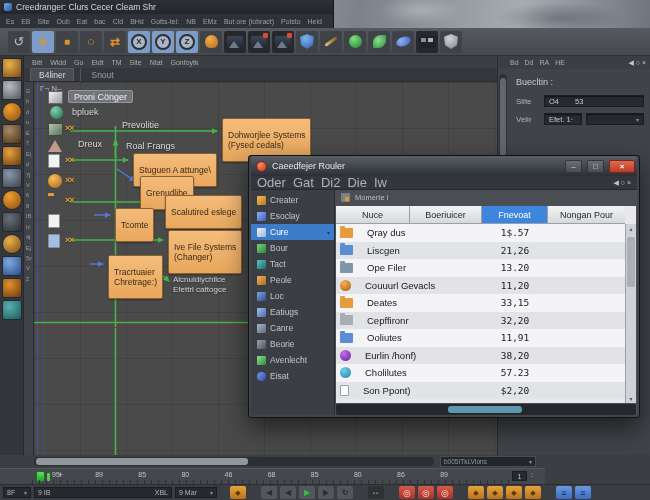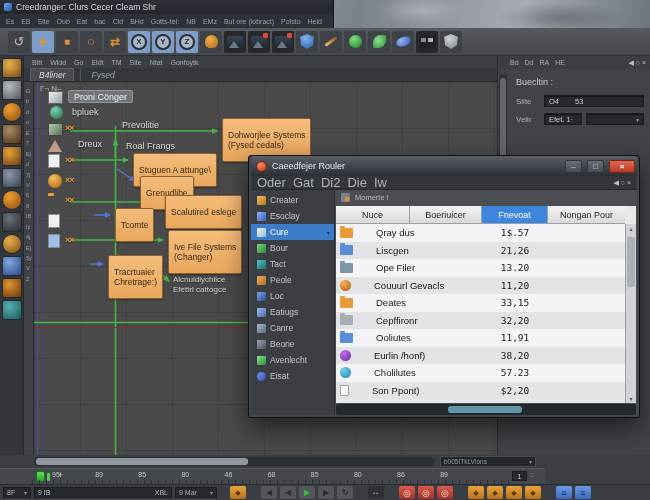--- a/index.html
+++ b/index.html
@@ -72,21 +72,21 @@
   .glyphstrip{position:absolute;left:24px;top:82px;width:10px;height:373px;background:#3f4246;border-right:1px solid #2c2f33;
     font-size:5.5px;line-height:1.9;color:#9aa0a6;padding:4px 1px 0 2px;overflow:hidden;word-break:break-all;}
 
   
   .menubar2{position:absolute;left:24px;top:56px;width:473px;height:12px;background:#3b3e42;display:flex;align-items:center;
     gap:8px;padding:0 8px;}
   .mi2{font-size:7px;color:#a9aeb4;white-space:nowrap;}
   .tabsrow{position:absolute;left:24px;top:68px;width:473px;height:14px;background:#34373b;border-bottom:1px solid #2a2c30;
     display:flex;align-items:center;padding-left:6px;}
   .tab{font-size:8.5px;color:#d6dade;background:#494d52;border:1px solid #5a5e63;border-bottom:none;padding:0 8px;height:13px;
-    display:flex;align-items:center;font-style:italic;}
+    display:flex;align-items:center;}
   .tab.inactive{background:none;border:none;border-left:1px solid #53575c;color:#9aa0a6;margin-left:6px;padding-left:10px;}
 
   
   .canvas{position:absolute;left:34px;top:82px;width:463px;height:373px;background:#4a4a4a;overflow:hidden;
     background-image:linear-gradient(rgba(0,0,0,.10) 1px,transparent 1px),linear-gradient(90deg,rgba(0,0,0,.10) 1px,transparent 1px);
     background-size:46px 46px;}
   .wires{position:absolute;left:0;top:0;}
   .cglyphs{position:absolute;left:6px;top:2px;font-size:8px;color:#b9bdc3;}
   .ctext{position:absolute;font-size:9px;color:#dadada;text-shadow:0 1px 1px rgba(0,0,0,.45);white-space:nowrap;}
   .rootlab{position:absolute;background:#71757a;border:1px solid #93979c;border-radius:2px;color:#eceef0;font-size:9px;
@@ -205,21 +205,21 @@
   .ct-label{font-size:7.5px;color:#b7bcc2;}
   .tablewrap{flex:1;margin:1px 1px 0;background:#e8e8ea;position:relative;padding-right:11px;overflow:hidden;}
   .thead{height:18px;display:flex;}
   .th{border-right:1px solid #9aa0a6;border-bottom:1px solid #9aa0a6;background:linear-gradient(#f4f4f4,#d6d8da);
     color:#26282c;font-size:9px;display:flex;align-items:center;justify-content:center;}
   .th.w0{width:74px;}.th.w1{width:72px;}.th.w2{width:66px;}.th.w3{flex:1;border-right:none;}
   .th.active{background:#3e86dd;color:#fff;}
   .trow{height:17.5px;display:flex;align-items:center;}
   .trow.odd{background:#f4f4f6;}
   .trow.even{background:#e2e3e6;}
-  .cname{width:146px;display:flex;align-items:center;gap:23px;padding-left:4px;flex:0 0 auto;}
+  .cname{width:146px;display:flex;align-items:center;gap:14px;padding-left:4px;flex:0 0 auto;}
   .nm{font-size:9.5px;color:#15181c;white-space:nowrap;}
   .cval{width:66px;text-align:center;font-size:9.5px;color:#15181c;font-family:"DejaVu Sans Mono",monospace;flex:0 0 auto;}
   .crest{flex:1;}
   .fic{width:13px;height:10px;border-radius:1px;position:relative;flex:0 0 auto;}
   .fic.fo{background:#e89b3c;}.fic.fb{background:#5b8dd6;}.fic.fs{background:#7d97a8;}.fic.fg{background:#a8adb4;}
   .fic.fo::before,.fic.fb::before,.fic.fs::before,.fic.fg::before{content:"";position:absolute;top:-2px;left:0;width:5px;height:2px;background:inherit;border-radius:1px 1px 0 0;}
   .fic.so{width:11px;height:11px;border-radius:50%;background:radial-gradient(circle at 35% 30%,#f8b050,#b05a10);}
   .fic.sp{width:11px;height:11px;border-radius:50%;background:radial-gradient(circle at 35% 30%,#c070e8,#6a20a0);}
   .fic.sc{width:11px;height:11px;border-radius:50%;background:radial-gradient(circle at 35% 30%,#70d0e8,#2080b0);}
   .fic.pw{width:9px;height:11px;background:#fbfbfb;border:1px solid #9aa0a6;border-radius:1px;}
@@ -333,21 +333,21 @@
     <span class="mi2">Go</span>
     <span class="mi2">Eldt</span>
     <span class="mi2">TM</span>
     <span class="mi2">Site</span>
     <span class="mi2">Ntat</span>
     <span class="mi2">Gonfoytk</span>
   </div>
 
   <div class="tabsrow">
     <span class="tab">B4liner</span>
-    <span class="tab inactive">Fysed</span>
+    <span class="tab inactive">Snout</span>
   </div>
 
   <div class="canvas">
     <svg class="wires" width="463" height="373" viewBox="0 0 463 373">
       <defs>
         <marker id="mg" markerWidth="8" markerHeight="8" refX="5.5" refY="3" orient="auto" markerUnits="userSpaceOnUse">
           <path d="M0,0L6.5,3L0,6Z" fill="#46b546"></path>
         </marker>
         <marker id="mb" markerWidth="8" markerHeight="8" refX="5.5" refY="3" orient="auto" markerUnits="userSpaceOnUse">
           <path d="M0,0L6.5,3L0,6Z" fill="#5577dd"></path>

